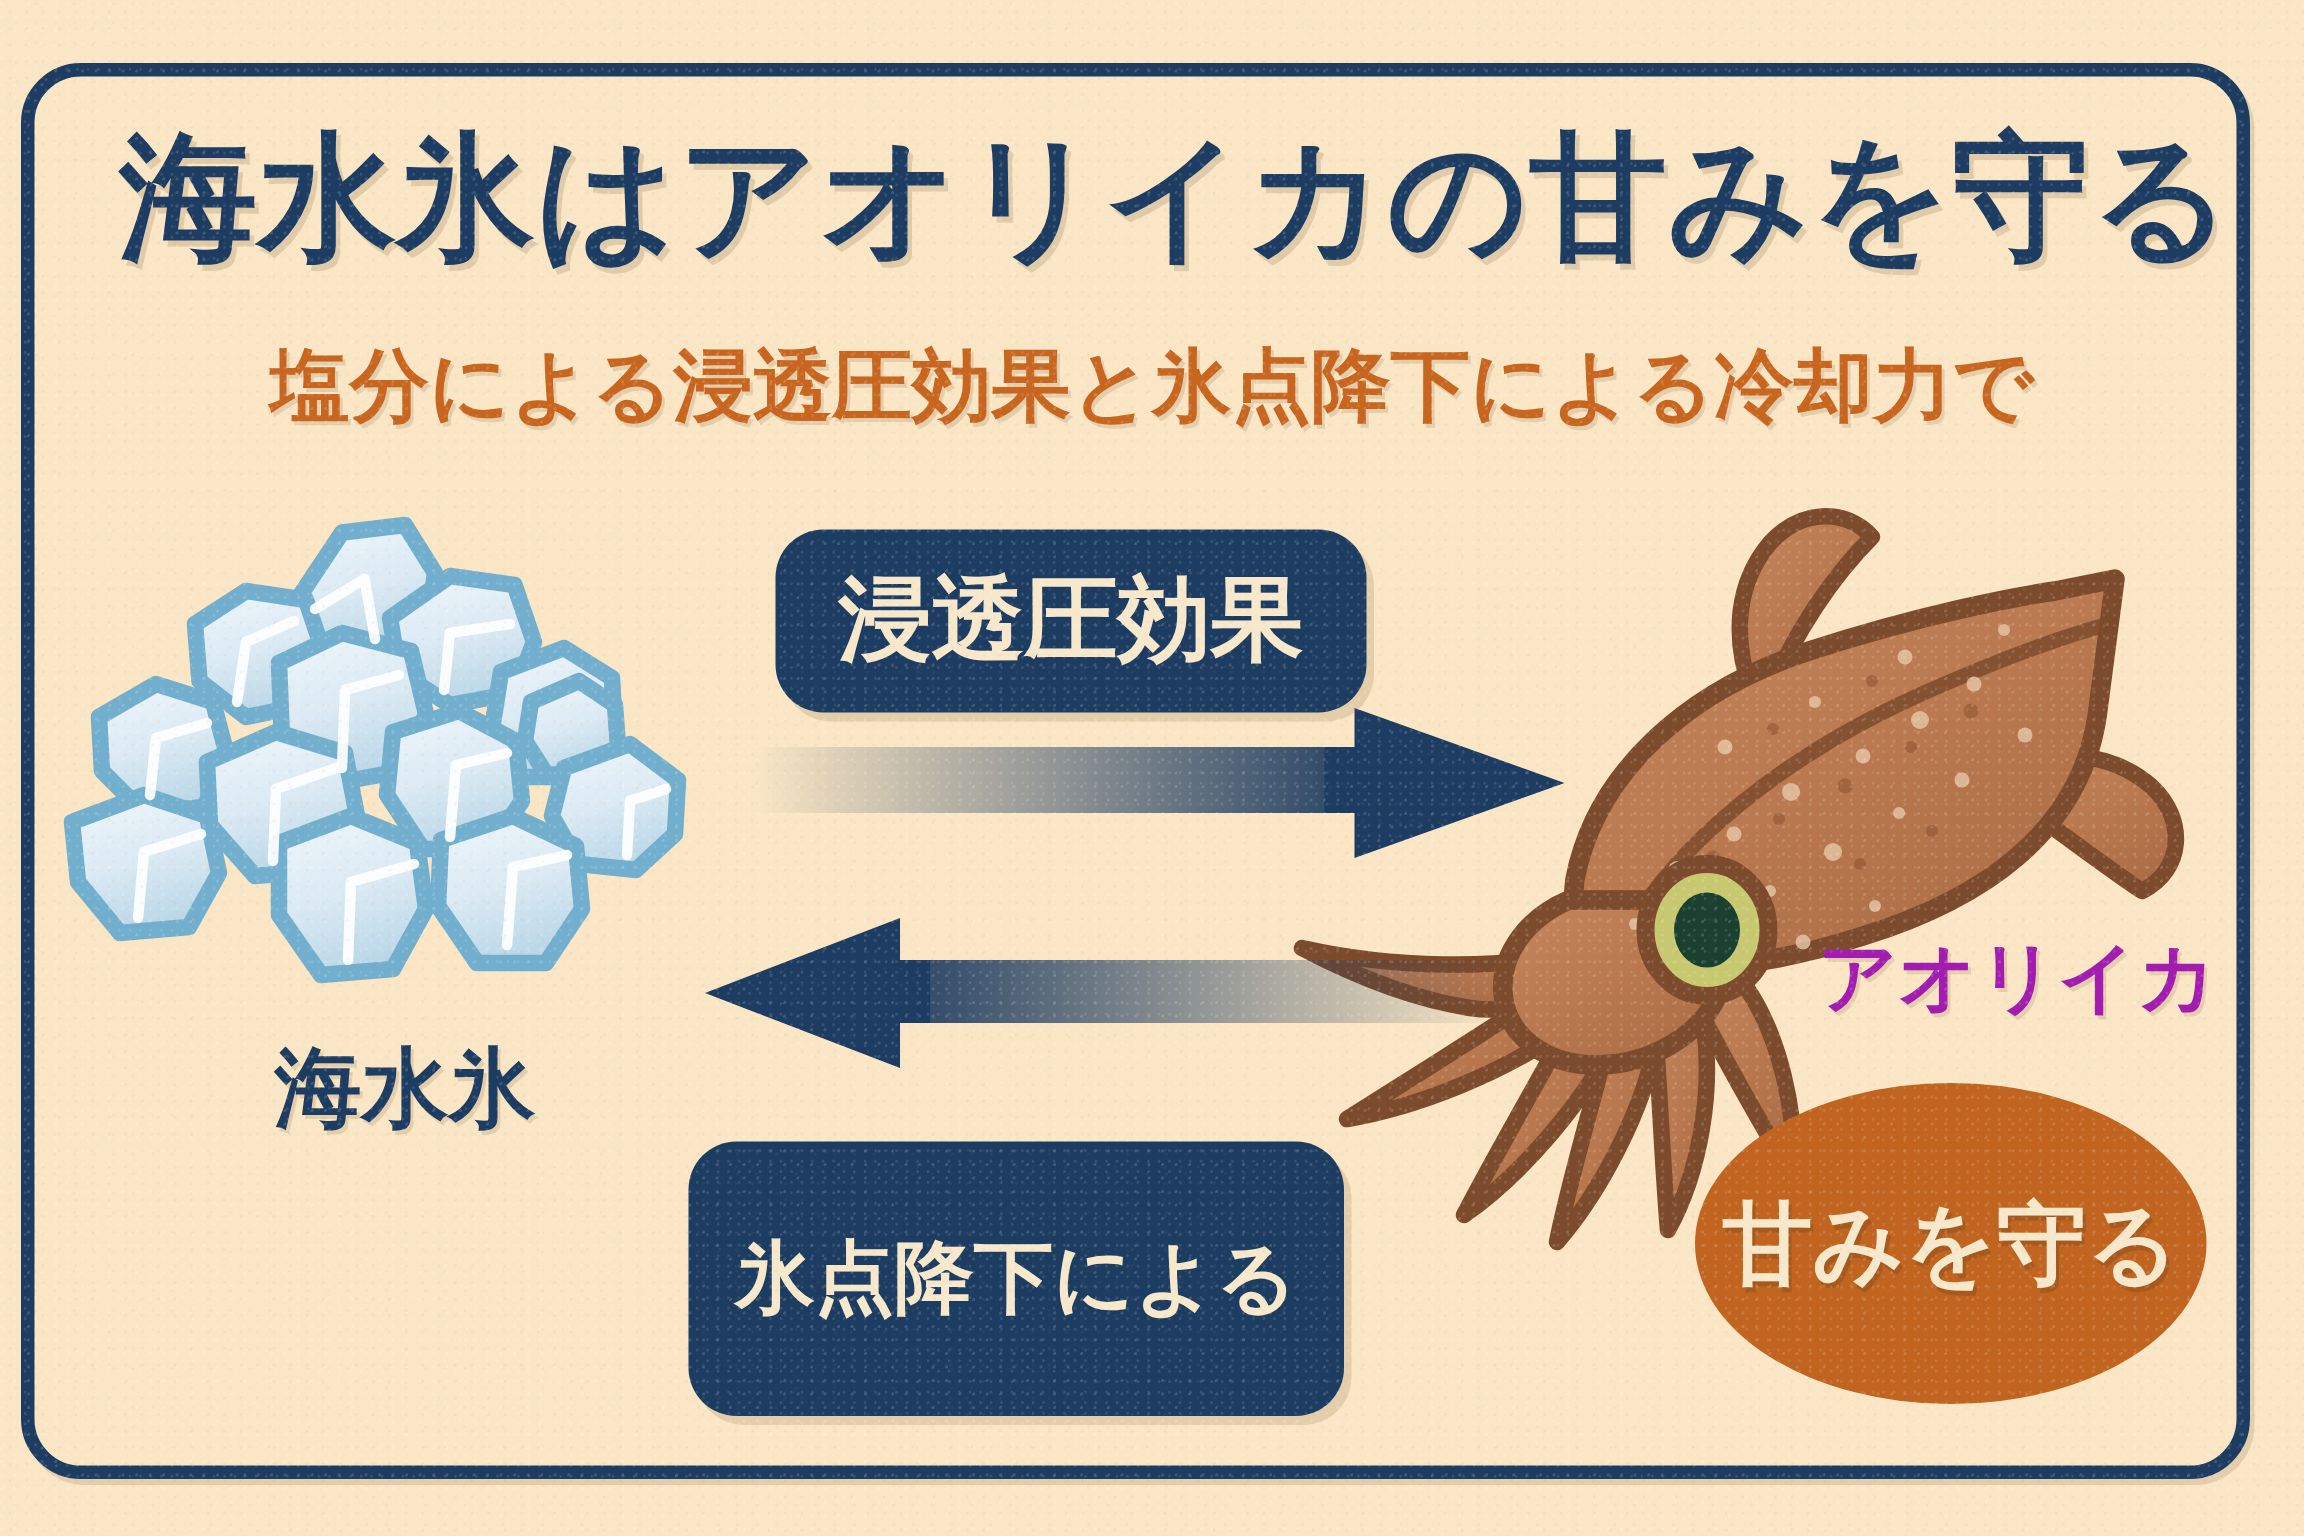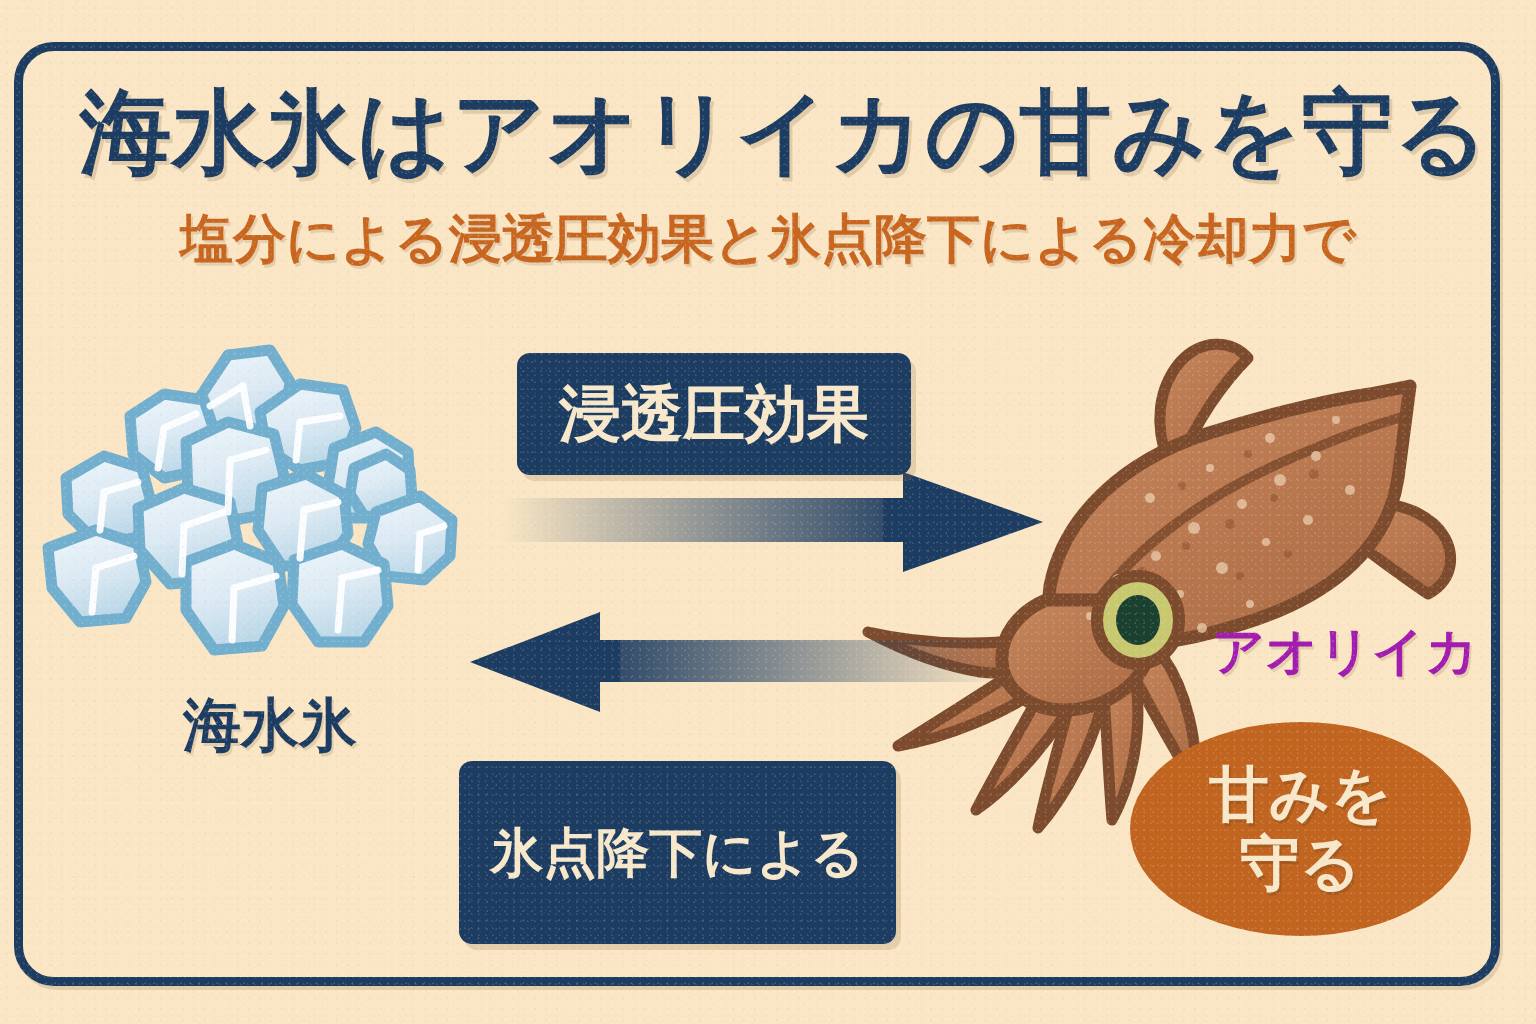--- a/index.html
+++ b/index.html
@@ -54,36 +54,36 @@
     line-height: 1;
     font-weight: 700;
     letter-spacing: .5px;
     text-shadow: 3px 4px 0 rgba(150,120,80,.25);
     white-space: nowrap;
     padding-left: 16px;
   }
   #subtitle {
     position: absolute;
     left: 0;
-    top: 212px;
+    top: 231px;
     width: 1536px;
     text-align: center;
     color: #c8651e;
     font-size: 53px;
     line-height: 1;
     font-weight: 700;
     text-shadow: 2px 3px 0 rgba(150,120,80,.22);
     white-space: nowrap;
   }
 
   
   .box {
     position: absolute;
     background: #1d3c61;
-    border-radius: 13px;
+    border-radius: 32px;
     color: #f7e8cb;
     font-weight: 700;
     display: flex;
     align-items: center;
     justify-content: center;
     text-align: center;
     box-shadow: 5px 6px 0 rgba(140,110,70,.20);
     line-height: 1.12;
   }
   #box-osmotic {
@@ -130,21 +130,21 @@
   }
 
   
   #badge {
     position: absolute;
     left: 1130px; top: 722px;
     width: 341px; height: 214px;
     border-radius: 50%;
     background: #c0641f;
     display: flex;
-    flex-direction: column;
+    flex-direction: row;
     align-items: center;
     justify-content: center;
     color: #f7e8cb;
     font-weight: 700;
     font-size: 60px;
     line-height: 1.15;
     text-shadow: 2px 3px 0 rgba(120,70,25,.35);
   }
 
   

